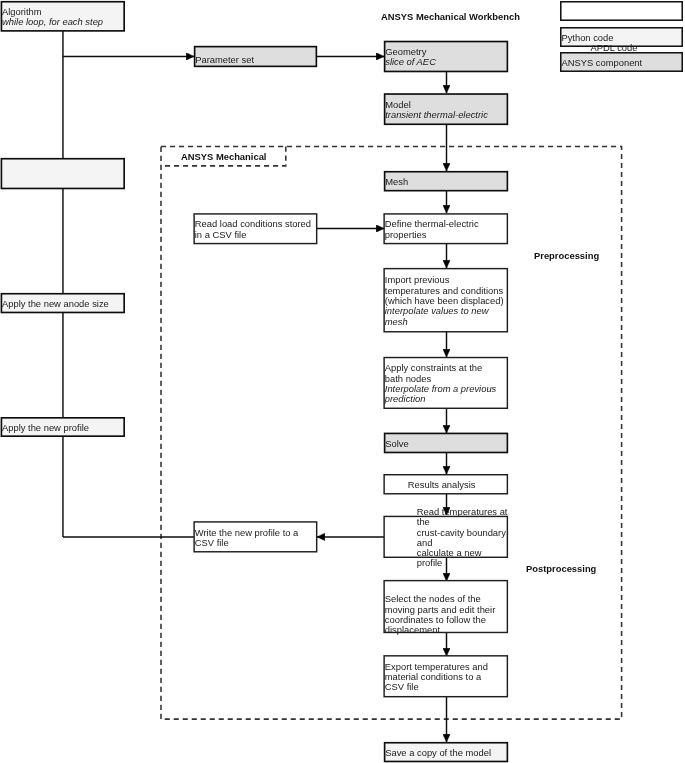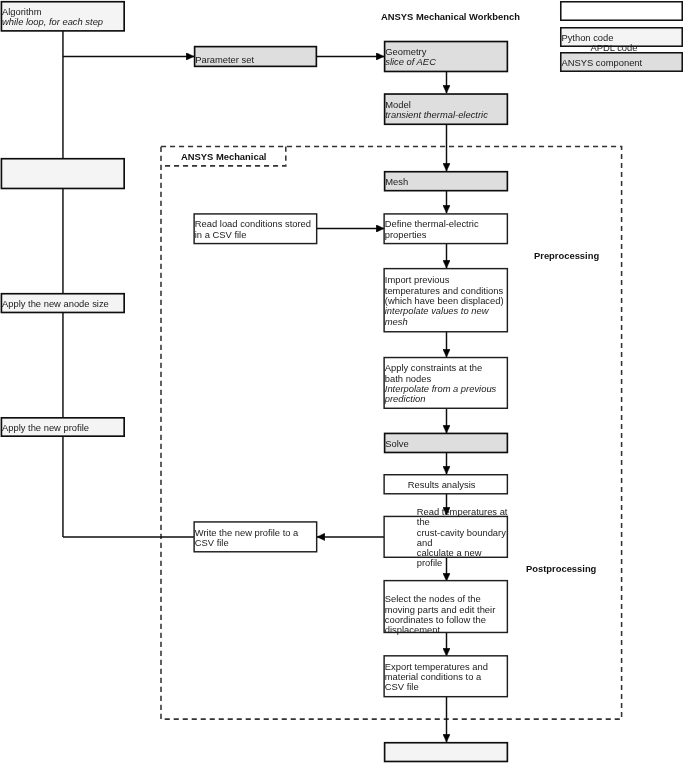--- a/index.html
+++ b/index.html
@@ -121,20 +121,23 @@
     </div>
 <div class="bx" style="left:193.4px;top:521.2px;width:124.0px;height:31.3px;">
       <div class="t"><span>Write the new profile to a</span><br><span>CSV file</span></div>
     </div>
 <div class="bx" style="left:383.4px;top:579.9px;width:124.7px;height:68px;">
       <div class="t"><span>Select the nodes of the</span><br><span>moving parts and edit their</span><br><span>coordinates to follow the</span><br><span>displacement</span></div>
     </div>
 <div class="bx" style="left:383.4px;top:655.1px;width:124.7px;height:42.3px;">
       <div class="t"><span>Export temperatures and</span><br><span>material conditions to a</span><br><span>CSV file</span></div>
     </div>
+<div class="bx" style="left:383.8px;top:741.9px;width:124.4px;height:20.4px;">
+      <div class="t"><span>Save a copy of the model</span></div>
+    </div>
 <div class="bx" style="left:589px;top:1px;width:123px;height:20px;margin-top:36px;">
       <div class="t">APDL code</div>
     </div>
 <div class="bx" style="left:560px;top:27px;width:123px;height:20px;">
       <div class="t">Python code</div>
     </div>
 <div class="bx" style="left:560px;top:52px;width:123px;height:20px;">
       <div class="t">ANSYS component</div>
     </div>
 

